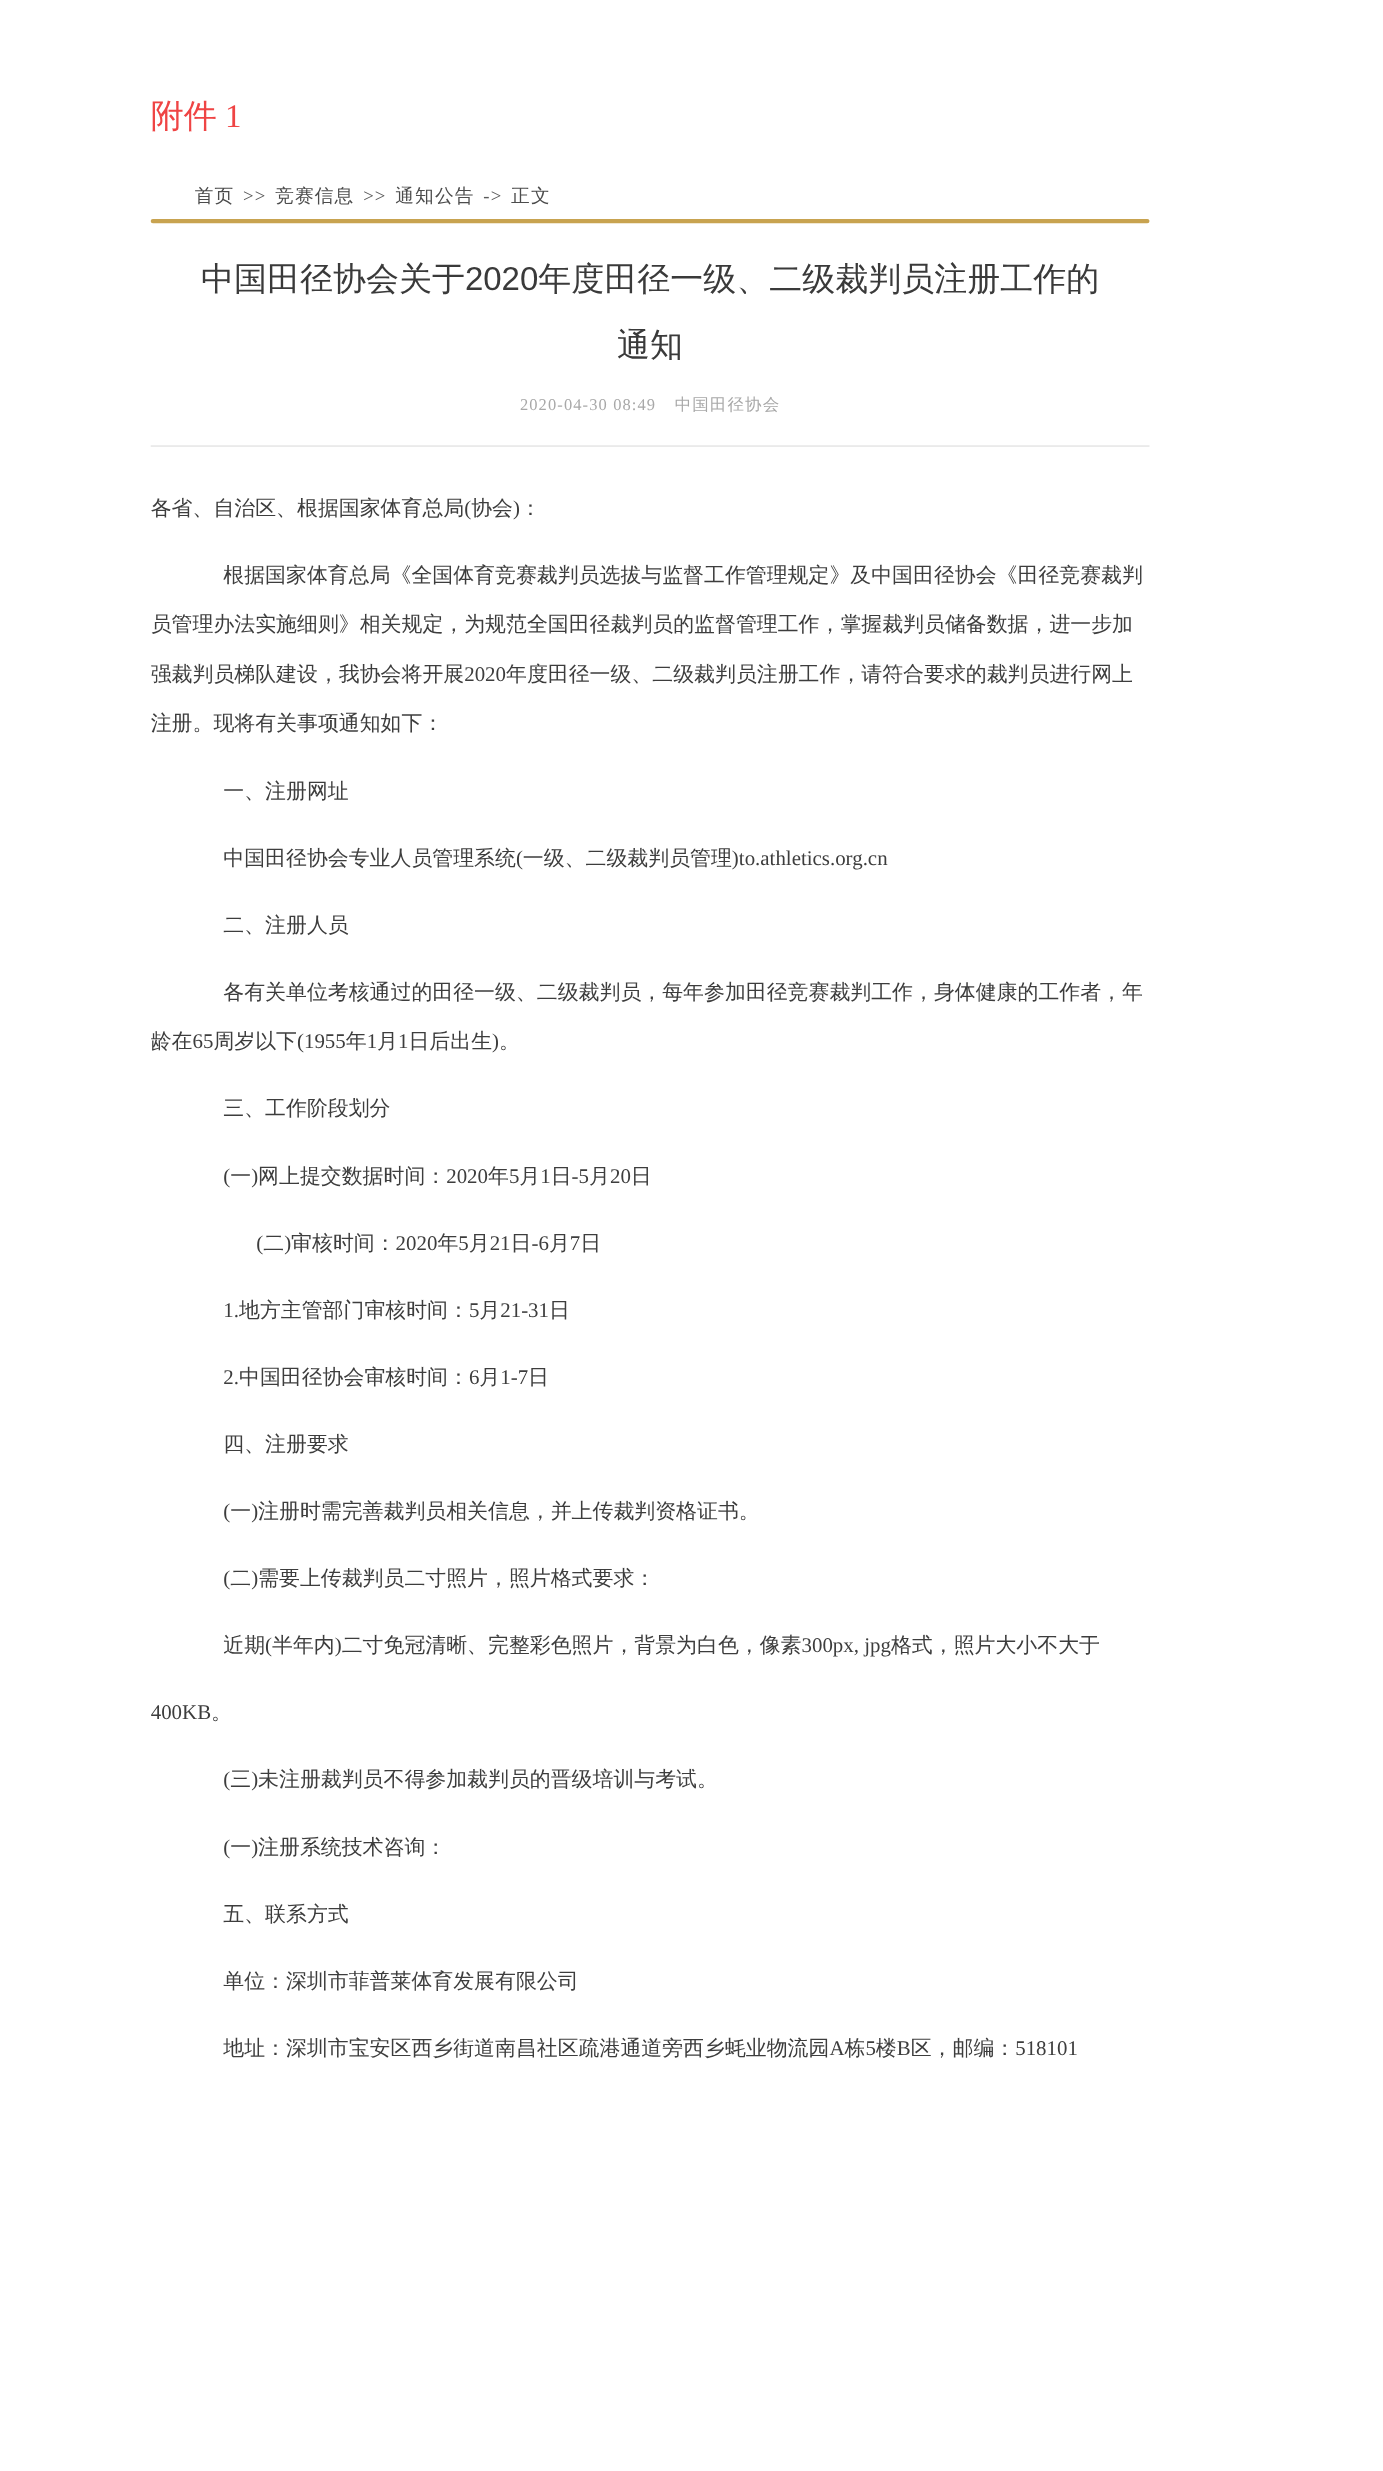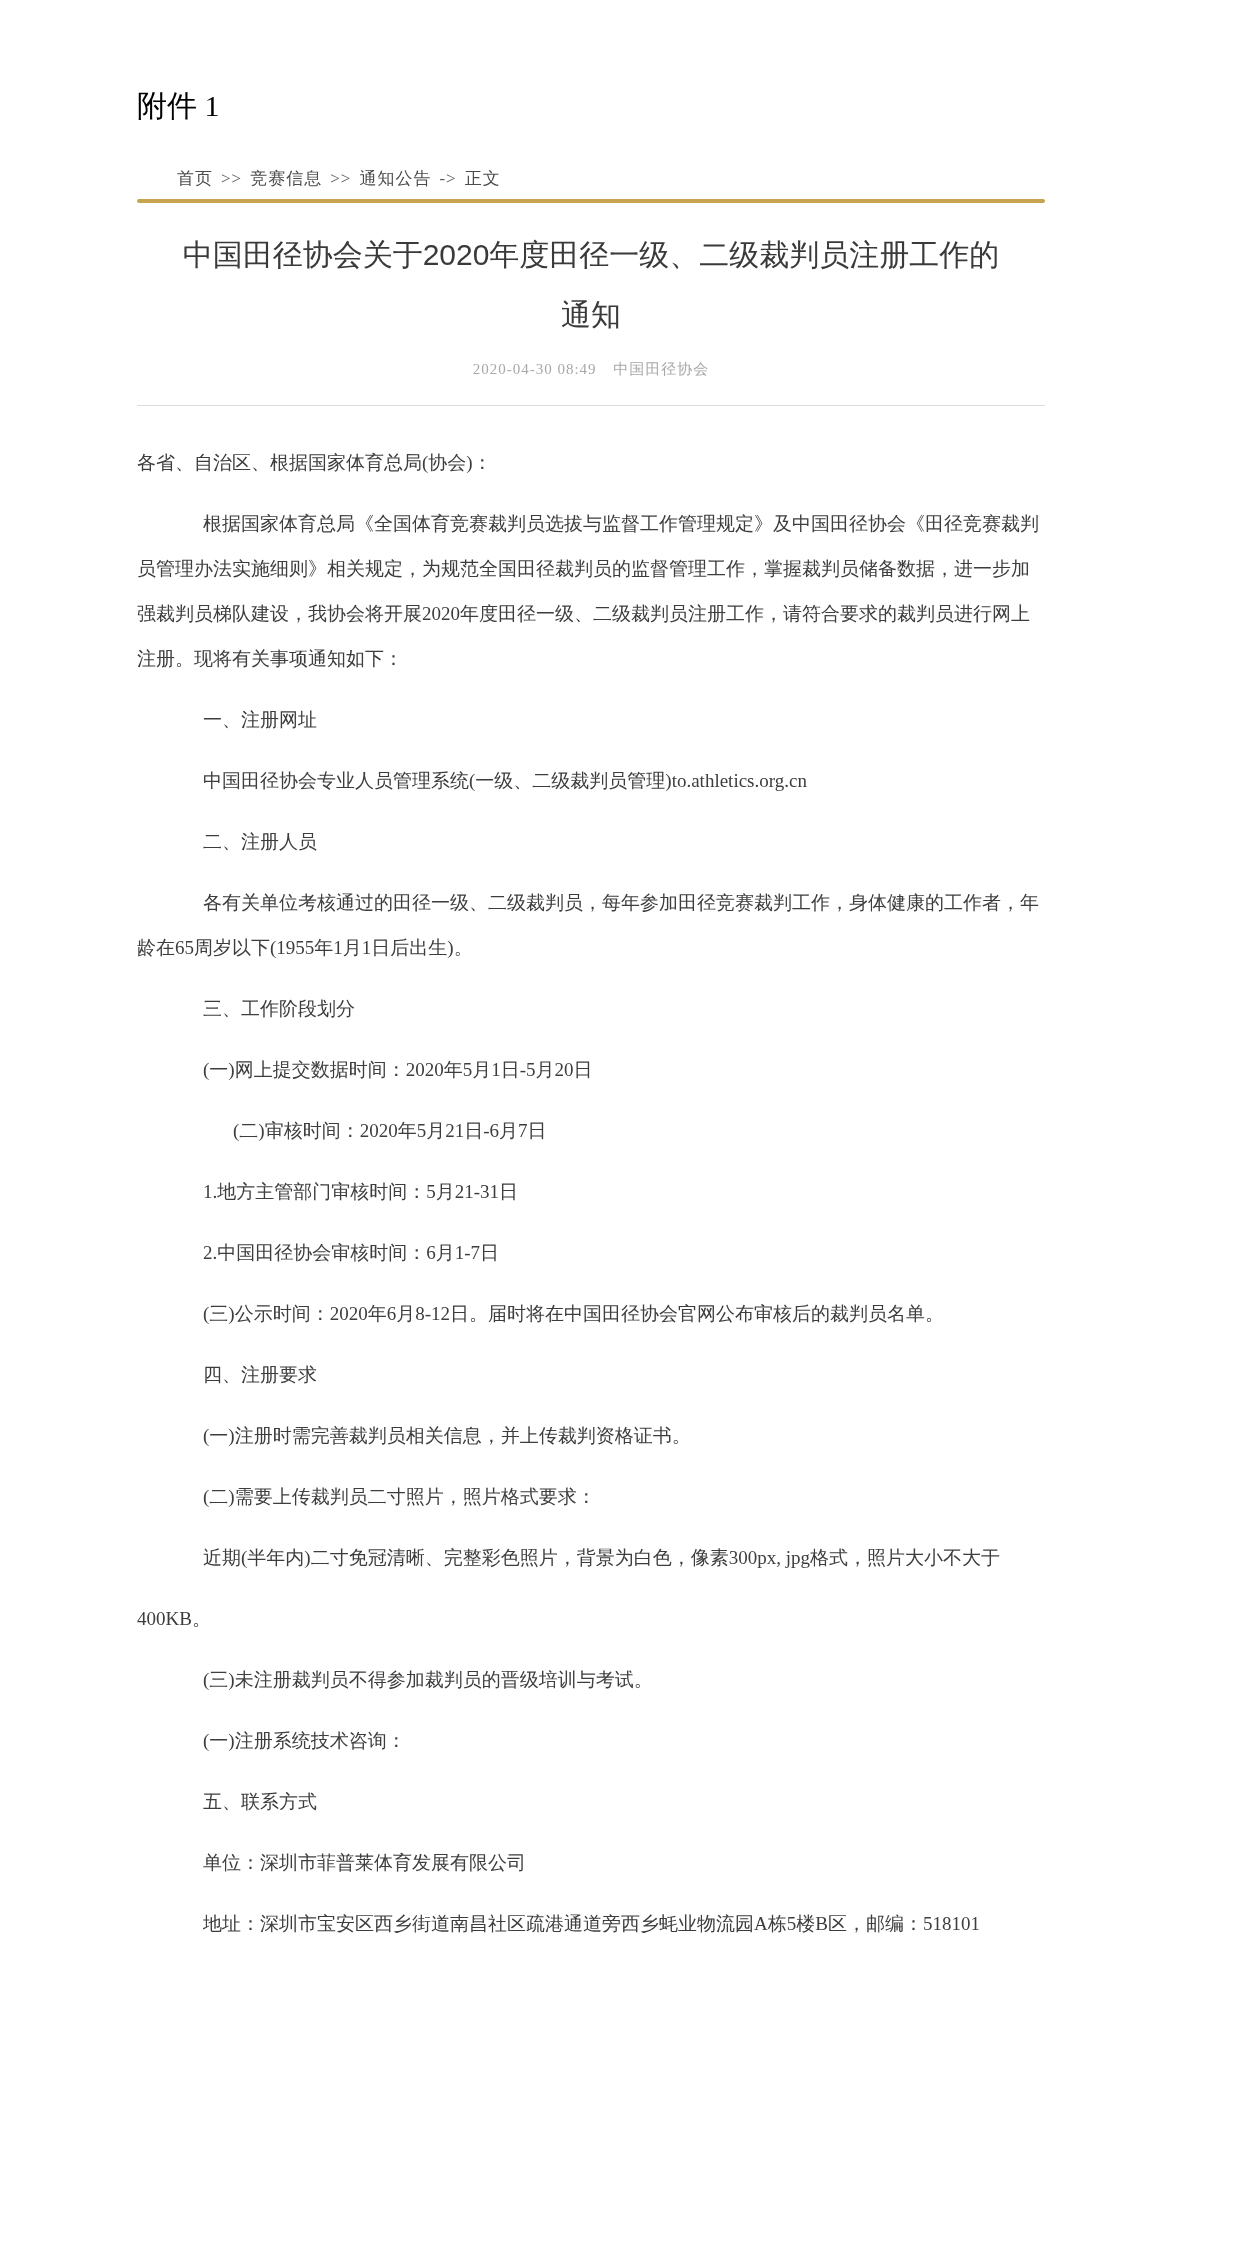--- a/index.html
+++ b/index.html
@@ -15,21 +15,21 @@
     color: #3d3d3d;
   }
   .content {
     margin-left: 137px;
     width: 908px;
   }
   .attachment-label {
     padding-top: 86px;
     font-size: 30px;
     line-height: 40px;
-    color: #000000;
+    color: #ef4444;
   }
   .breadcrumb {
     margin-top: 42px;
     font-size: 17px;
     line-height: 22px;
     color: #4c4c4c;
     letter-spacing: 1px;
     margin-left: 40px;
   }
   .breadcrumb .sep {
@@ -110,21 +110,20 @@
     <p class="line ind">根据国家体育总局《全国体育竞赛裁判员选拔与监督工作管理规定》及中国田径协会《田径竞赛裁判员管理办法实施细则》相关规定，为规范全国田径裁判员的监督管理工作，掌握裁判员储备数据，进一步加强裁判员梯队建设，我协会将开展2020年度田径一级、二级裁判员注册工作，请符合要求的裁判员进行网上注册。现将有关事项通知如下：</p>
     <p class="line ind">一、注册网址</p>
     <p class="line ind">中国田径协会专业人员管理系统(一级、二级裁判员管理)to.athletics.org.cn</p>
     <p class="line ind">二、注册人员</p>
     <p class="line ind">各有关单位考核通过的田径一级、二级裁判员，每年参加田径竞赛裁判工作，身体健康的工作者，年龄在65周岁以下(1955年1月1日后出生)。</p>
     <p class="line ind">三、工作阶段划分</p>
     <p class="line ind tight">(一)网上提交数据时间：2020年5月1日-5月20日</p>
     <p class="line ind2">(二)审核时间：2020年5月21日-6月7日</p>
     <p class="line ind">1.地方主管部门审核时间：5月21-31日</p>
     <p class="line ind">2.中国田径协会审核时间：6月1-7日</p>
-    <p class="line ind">(三)公示时间：2020年6月8-12日。届时将在中国田径协会官网公布审核后的裁判员名单。</p>
     <p class="line ind">四、注册要求</p>
     <p class="line ind">(一)注册时需完善裁判员相关信息，并上传裁判资格证书。</p>
     <p class="line ind">(二)需要上传裁判员二寸照片，照片格式要求：</p>
     <p class="line ind tight">近期(半年内)二寸免冠清晰、完整彩色照片，背景为白色，像素300px, jpg格式，照片大小不大于</p>
     <p class="line">400KB。</p>
     <p class="line ind">(三)未注册裁判员不得参加裁判员的晋级培训与考试。</p>
     <p class="line ind">(一)注册系统技术咨询：</p>
     <p class="line ind">五、联系方式</p>
     <p class="line ind">单位：深圳市菲普莱体育发展有限公司</p>
     <p class="line ind">地址：深圳市宝安区西乡街道南昌社区疏港通道旁西乡蚝业物流园A栋5楼B区，邮编：518101</p>

